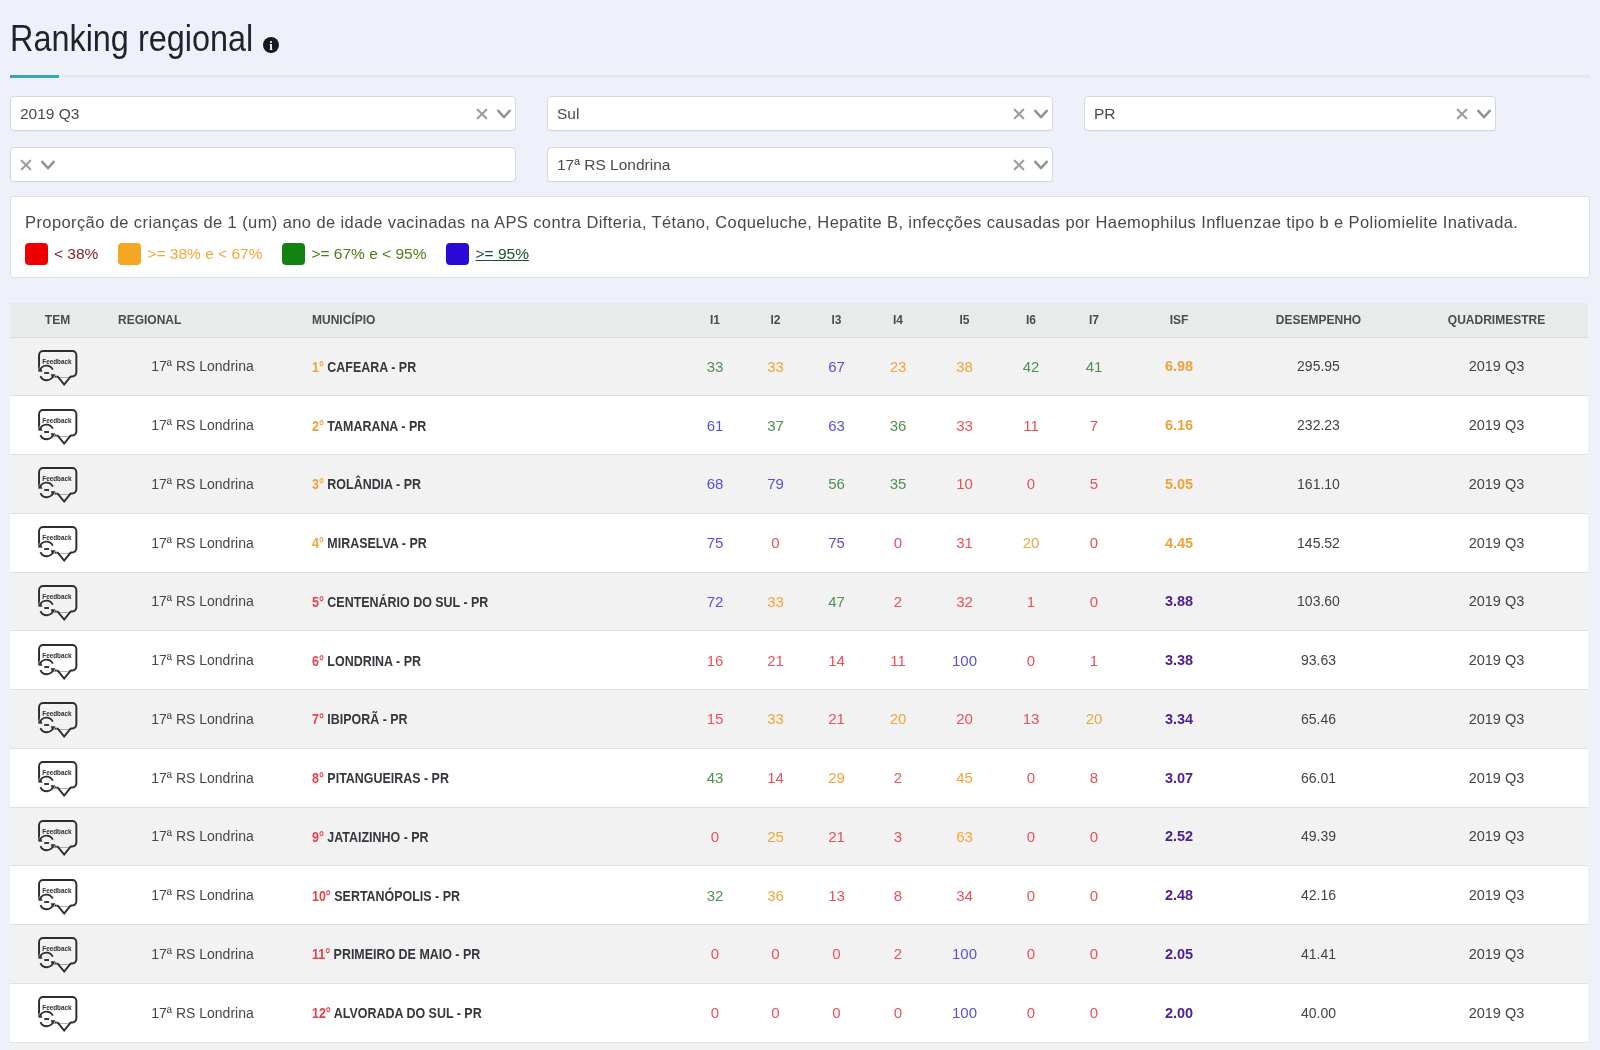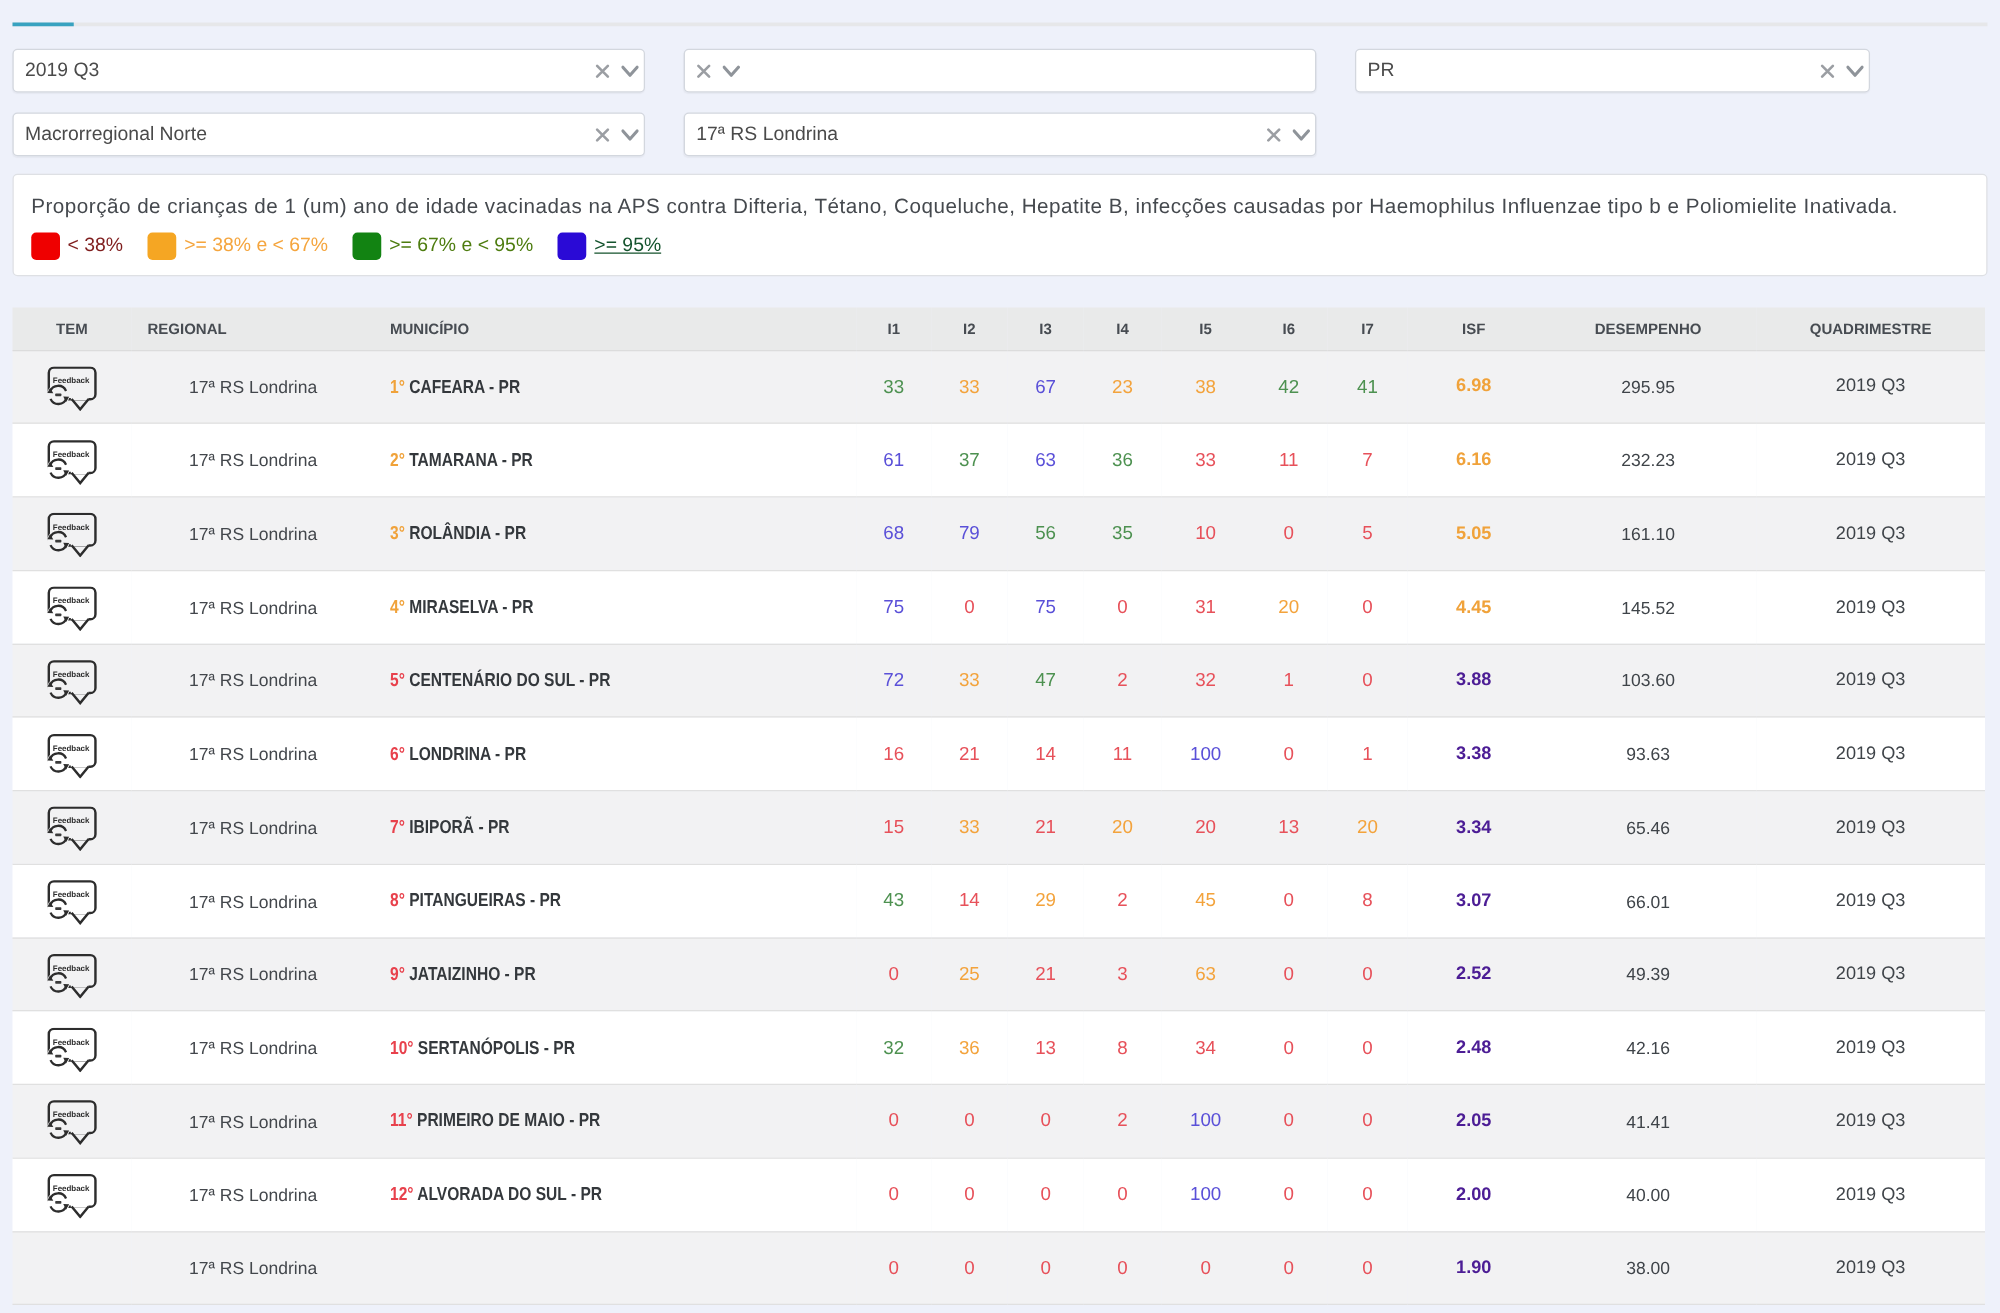--- a/index.html
+++ b/index.html
@@ -94,36 +94,41 @@
     <symbol id="xic" viewBox="0 0 12 12">
       <path d="M1.7 1.7 L10.3 10.3 M10.3 1.7 L1.7 10.3" stroke="#9b9ea3" stroke-width="2.1" stroke-linecap="round" fill="none"></path>
     </symbol>
     <symbol id="chev" viewBox="0 0 14 12">
       <polyline points="1.3,2.8 7,9.2 12.7,2.8" fill="none" stroke="#8f949a" stroke-width="2.5" stroke-linecap="round" stroke-linejoin="round"></polyline>
     </symbol>
   </defs>
 </svg>
 
 <div class="page">
+  <h1><span class="tt">Ranking regional</span><svg width="16" height="16" viewBox="0 0 16 16">
+        <circle cx="8" cy="8" r="8" fill="#17191c"></circle>
+        <text x="8" y="12.6" text-anchor="middle" font-family="Liberation Serif, serif" font-size="12.5" font-weight="bold" fill="#fff">i</text>
+      </svg></h1>
   <div class="divider"></div>
 
   <div class="filters">
     <div class="frow">
       <div class="sel">
           <span class="lbl">2019 Q3</span>
           <span class="ics">
             <svg width="12" height="12">
               <use href="#xic"></use>
             </svg>
             <svg width="14" height="12">
               <use href="#chev"></use>
             </svg>
           </span>
         </div>
       <div class="sel">
+          <span class="lbl">Sul</span>
           <span class="ics">
             <svg width="12" height="12">
               <use href="#xic"></use>
             </svg>
             <svg width="14" height="12">
               <use href="#chev"></use>
             </svg>
           </span>
         </div>
       <div class="sel" style="width:412px">
@@ -133,21 +138,20 @@
               <use href="#xic"></use>
             </svg>
             <svg width="14" height="12">
               <use href="#chev"></use>
             </svg>
           </span>
         </div>
     </div>
     <div class="frow">
       <div class="sel">
-          <span class="lbl">Macrorregional Norte</span>
           <span class="ics">
             <svg width="12" height="12">
               <use href="#xic"></use>
             </svg>
             <svg width="14" height="12">
               <use href="#chev"></use>
             </svg>
           </span>
         </div>
       <div class="sel">

